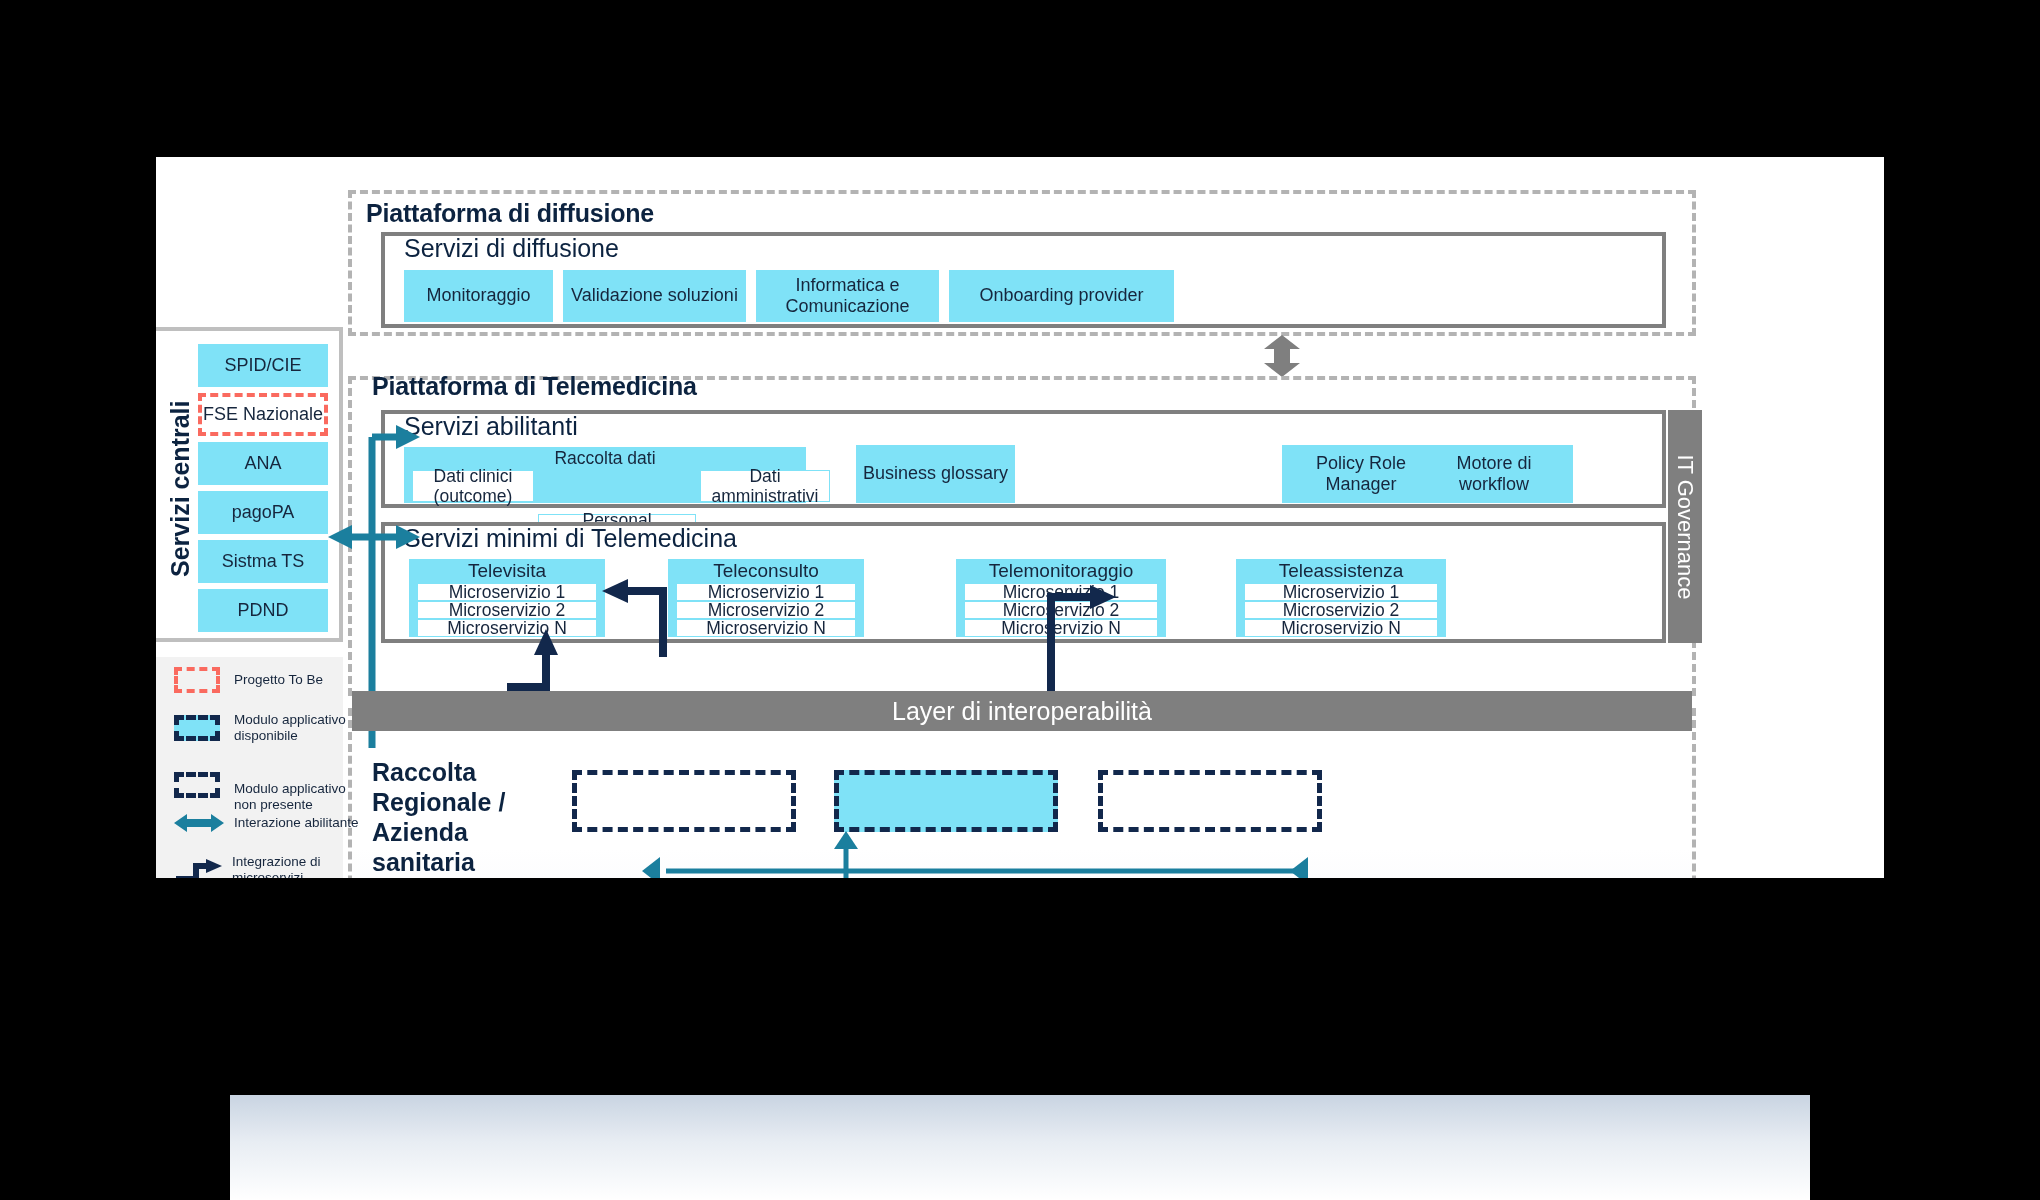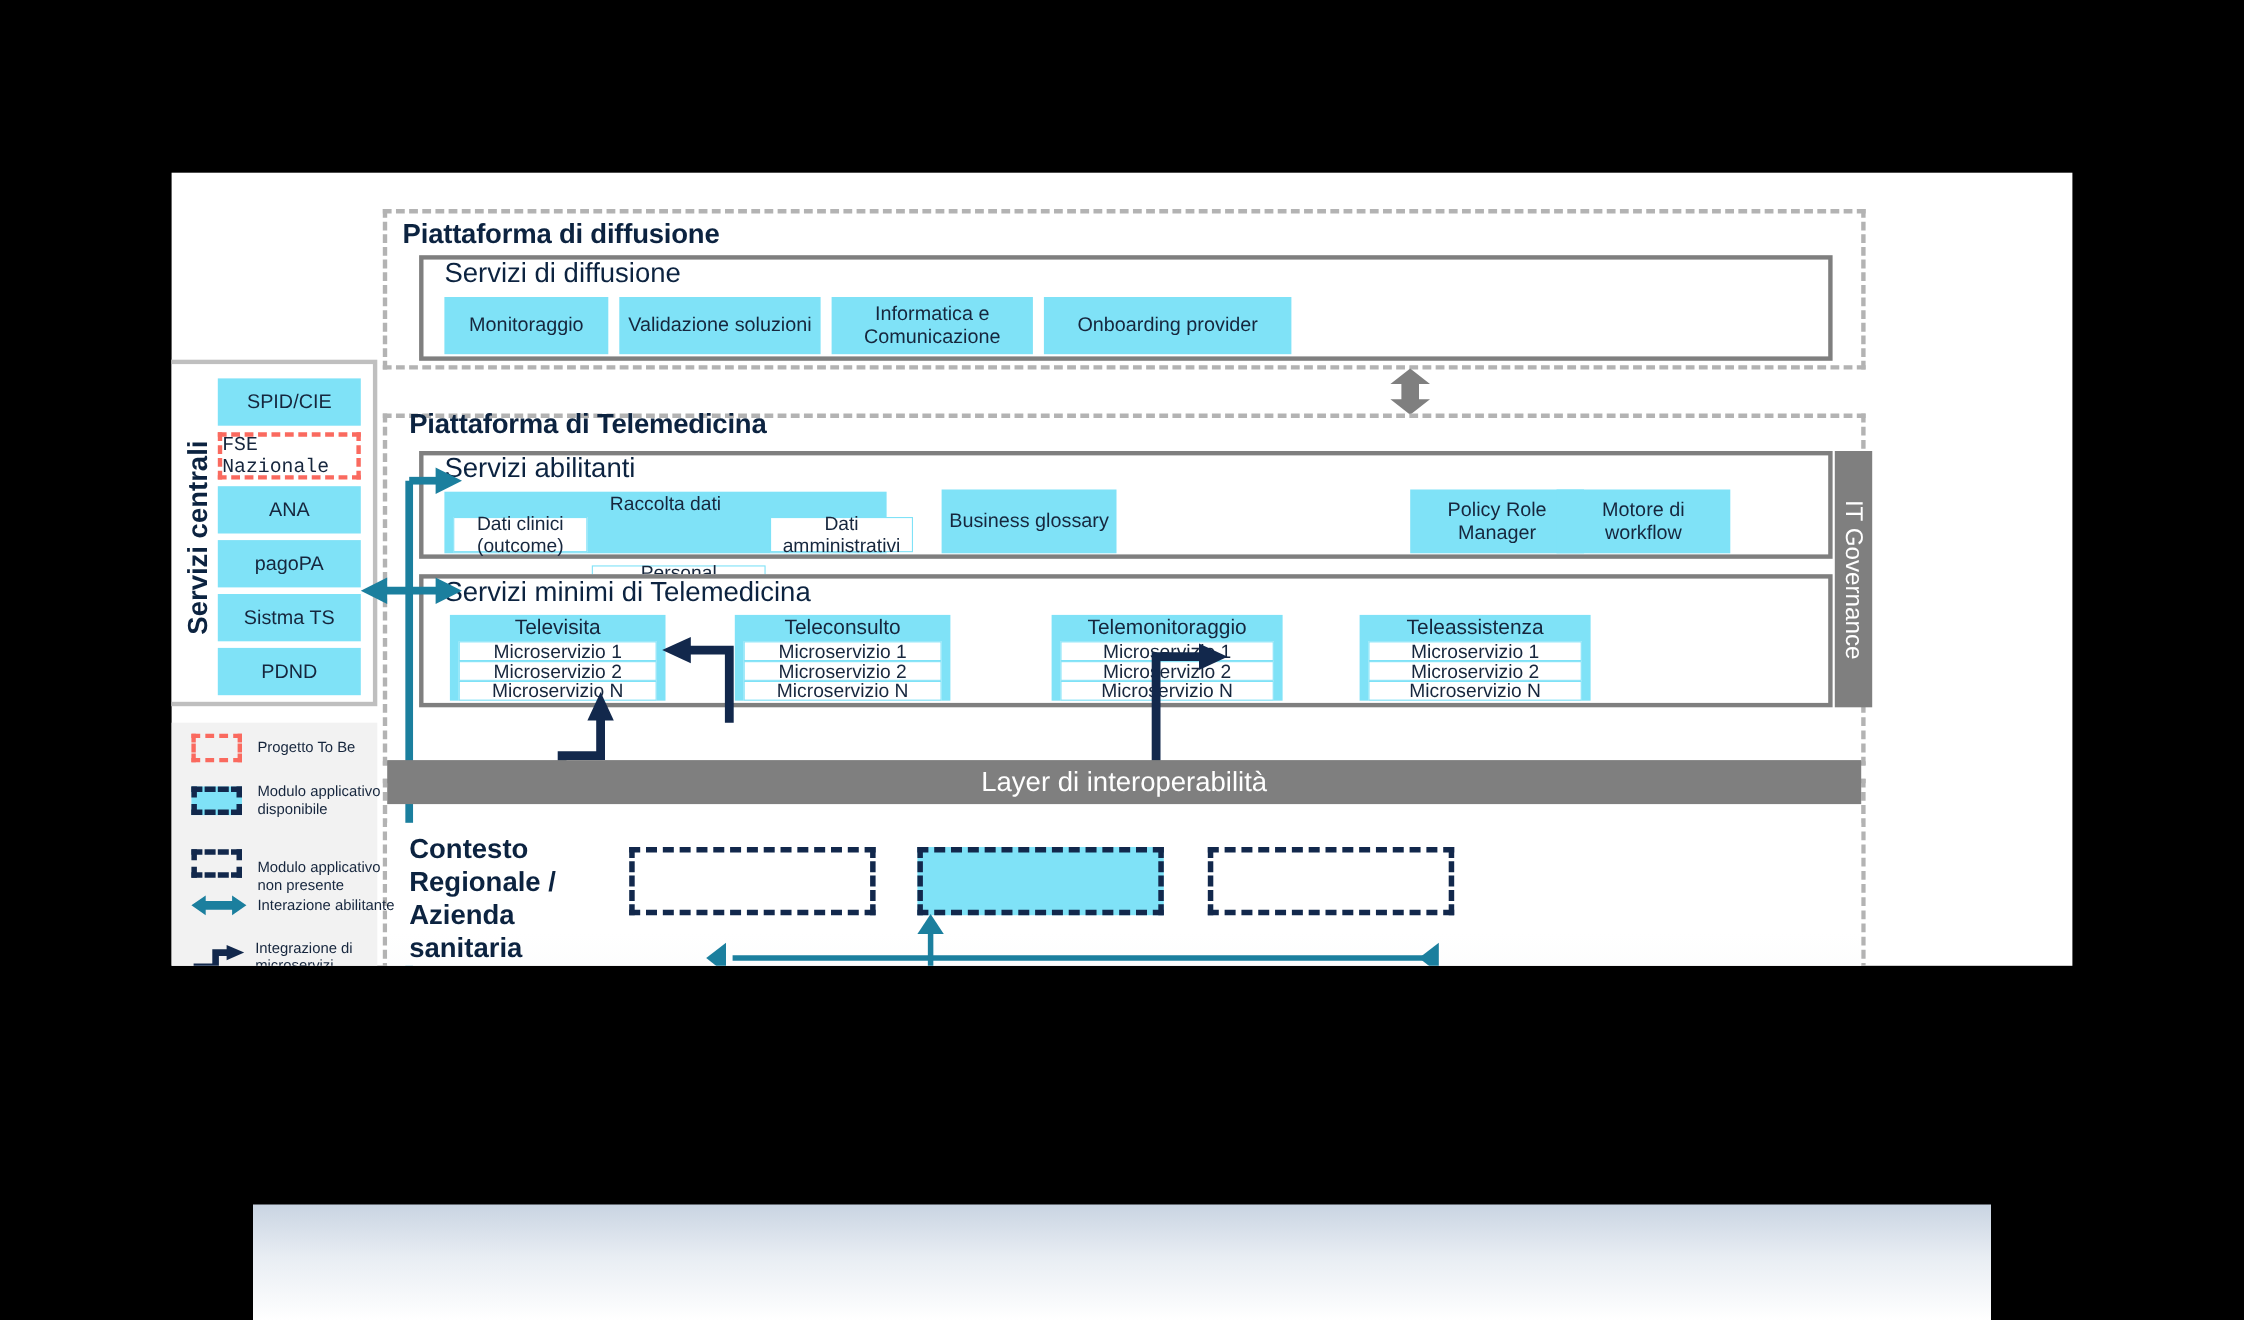--- a/index.html
+++ b/index.html
@@ -92,21 +92,20 @@
     white-space:nowrap;
   }
   .redbox{
     position:absolute;
     border:4px dashed #fa6a5f;
     background:#ffffff;
     color:#16263d;
     display:flex;align-items:center;justify-content:center;
     font-size:18px;
     box-sizing:border-box;
-    font-family:Liberation Mono, monospace;
   }
 
   
   #itgov{
     position:absolute;
     background:#7f7f7f;
     color:#ffffff;
   }
   #itgov span{
     position:absolute;
@@ -271,21 +270,21 @@
 
   <div class="dash-container" style="left:192px;top:551px;width:1348px;height:331px;"></div>
 
   <div id="interop" style="left:196px;top:534px;width:1340px;height:40px;">
     <span>Layer di interoperabilità</span>
   </div>
 
   <div id="contesto-bg" style="left:196px;top:591px;width:1340px;height:288px;"></div>
 
   <div id="contesto-title" style="left:216px;top:600px;">
-    <div>Contesto</div>
+    <div>Raccolta</div>
     <div>Regionale /</div>
     <div>Azienda</div>
     <div>sanitaria</div>
   </div>
 
   <div class="navydash" style="left:416px;top:613px;width:224px;height:62px;"></div>
   <div class="navydash filled" style="left:678px;top:613px;width:224px;height:62px;"></div>
   <div class="navydash" style="left:942px;top:613px;width:224px;height:62px;"></div>
 
   <div class="navydash filled" style="left:678px;top:728px;width:224px;height:62px;"></div>

